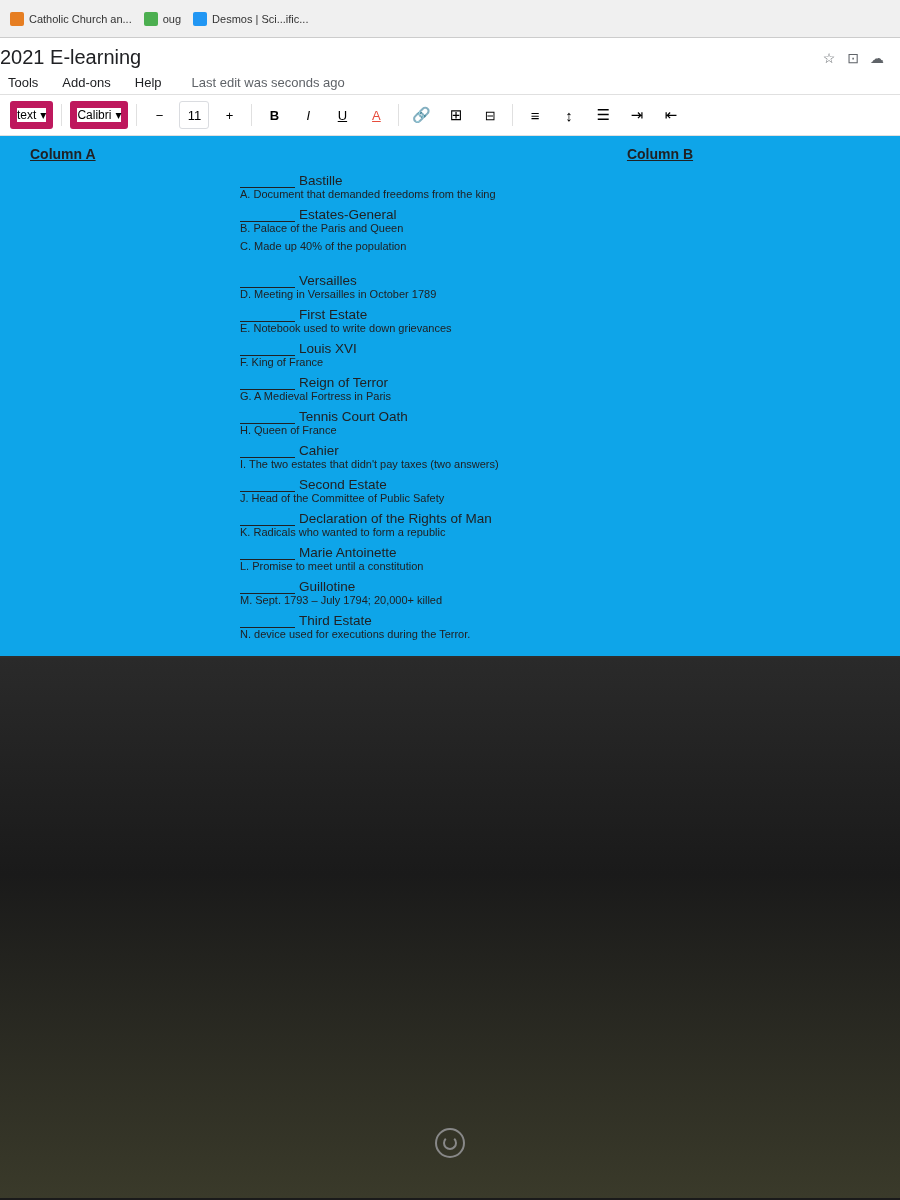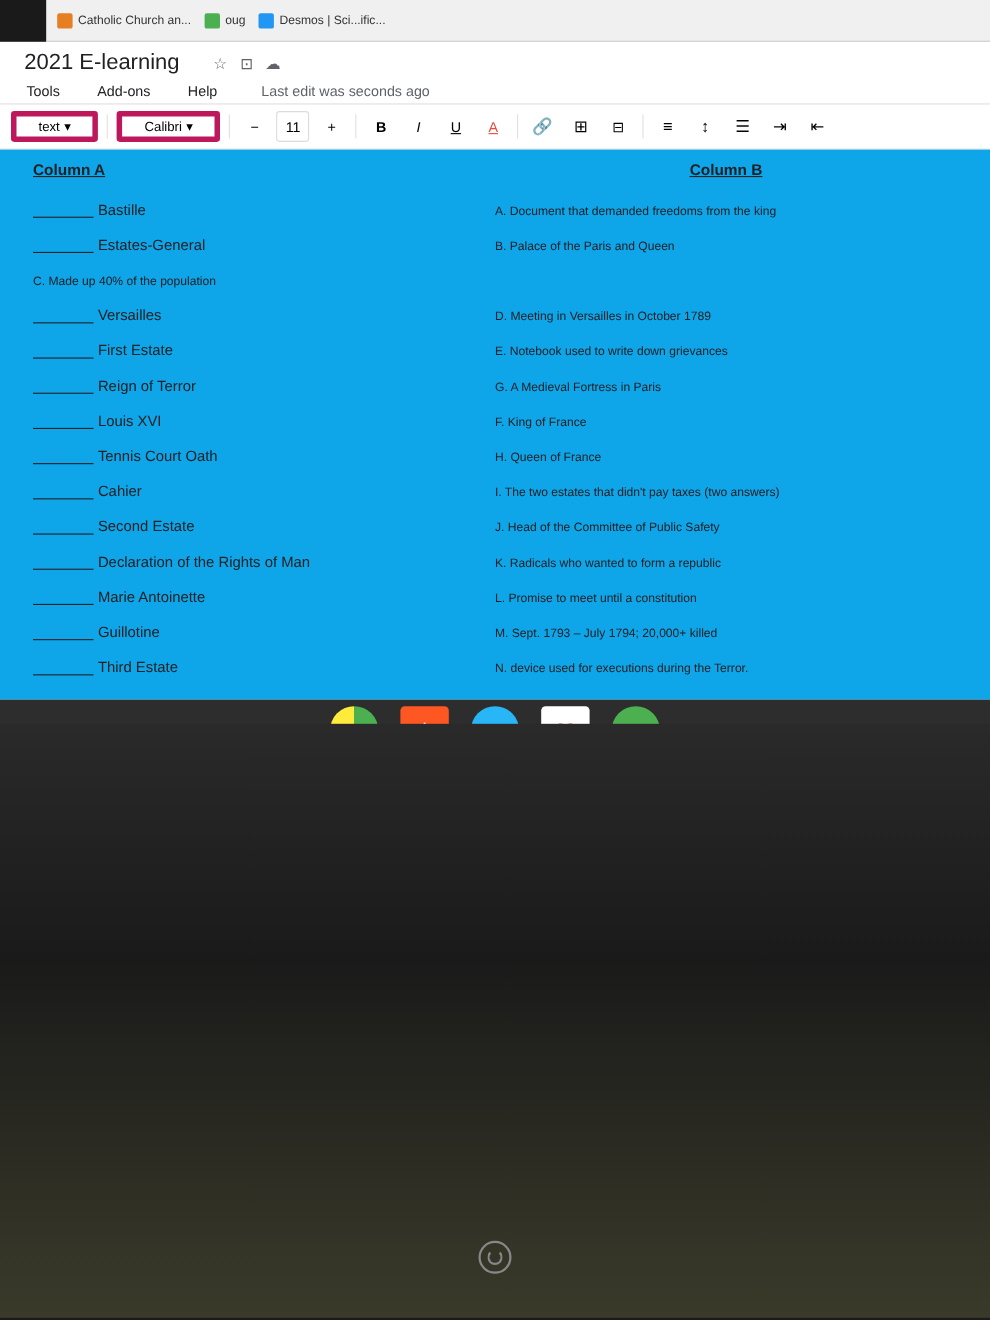--- a/index.html
+++ b/index.html
@@ -13,21 +13,20 @@
 
     
     .browser-bar {
       background: #f0f0f0;
       height: 38px;
       display: flex;
       align-items: center;
       padding: 0 10px;
       gap: 12px;
       border-bottom: 1px solid #ccc;
-      margin-left: 42px;
     }
     .browser-tab {
       font-size: 11px;
       color: #333;
       display: flex;
       align-items: center;
       gap: 5px;
     }
     .browser-tab .tab-icon {
       width: 14px;
@@ -39,24 +38,25 @@
     .tab-blue { background: #2196f3; }
 
     
     .docs-container {
       background: #fff;
       height: 620px;
     }
 
     
     .docs-title-bar {
-      padding: 8px 14px 2px 22px;
-      display: flex;
-      align-items: center;
-      gap: 24px;
+      padding: 8px 14px 2px 0;
+      display: flex;
+      align-items: center;
+      gap: 4px;
+      justify-content: space-between;
     }
     .docs-title {
       font-size: 20px;
       color: #202124;
       font-weight: 400;
     }
     .title-icons {
       display: flex;
       align-items: center;
       gap: 6px;
@@ -68,24 +68,24 @@
       display: flex;
       align-items: center;
       justify-content: center;
       font-size: 14px;
       color: #5f6368;
       cursor: pointer;
     }
 
     
     .docs-menu-bar {
-      padding: 2px 20px;
-      display: flex;
-      align-items: center;
-      gap: 26px;
+      padding: 2px 4px;
+      display: flex;
+      align-items: center;
+      gap: 16px;
       font-size: 13px;
       color: #202124;
     }
     .menu-item {
       cursor: pointer;
       padding: 2px 4px;
     }
     .last-edit-text {
       color: #5f6368;
       font-size: 13px;
@@ -98,23 +98,23 @@
       border-bottom: 1px solid #e0e0e0;
       padding: 4px 10px;
       display: flex;
       align-items: center;
       gap: 6px;
       height: 42px;
     }
     .toolbar-dropdown {
       display: flex;
       align-items: center;
-      border: 5px solid #be185d;
+      border: 7px solid #be185d;
       border-radius: 3px;
-      padding: 2px 20px;
+      padding: 2px 0;
       font-size: 12px;
       cursor: pointer;
       gap: 4px;
       height: 28px;
     }
     .toolbar-sep {
       width: 1px;
       height: 22px;
       background: #e0e0e0;
       margin: 0 2px;
@@ -166,23 +166,24 @@
       width: 50%;
       font-weight: bold;
       font-size: 14px;
       text-decoration: underline;
       color: #202124;
       text-align: center;
     }
 
     .matching-row {
       display: flex;
-      align-items: flex-end;
+      align-items: center;
       margin-bottom: 6px;
       min-height: 26px;
+      flex-direction: column;
     }
     .col-a {
       width: 50%;
       font-size: 13.5px;
       color: #202124;
       display: flex;
       align-items: center;
     }
     .answer-blank {
       display: inline-block;
@@ -375,31 +376,31 @@
         <div class="col-a">
           <span class="answer-blank"></span>
           <span>First Estate</span>
         </div>
         <div class="col-b">E. Notebook used to write down grievances</div>
       </div>
 
       <div class="matching-row">
         <div class="col-a">
           <span class="answer-blank"></span>
+          <span>Louis XVI</span>
+        </div>
+        <div class="col-b">F. King of France</div>
+      </div>
+
+      <div class="matching-row">
+        <div class="col-a">
+          <span class="answer-blank"></span>
           <span>Reign of Terror</span>
         </div>
         <div class="col-b">G. A Medieval Fortress in Paris</div>
-      </div>
-
-      <div class="matching-row">
-        <div class="col-a">
-          <span class="answer-blank"></span>
-          <span>Louis XVI</span>
-        </div>
-        <div class="col-b">F. King of France</div>
       </div>
 
       <div class="matching-row">
         <div class="col-a">
           <span class="answer-blank"></span>
           <span>Tennis Court Oath</span>
         </div>
         <div class="col-b">H. Queen of France</div>
       </div>
 

